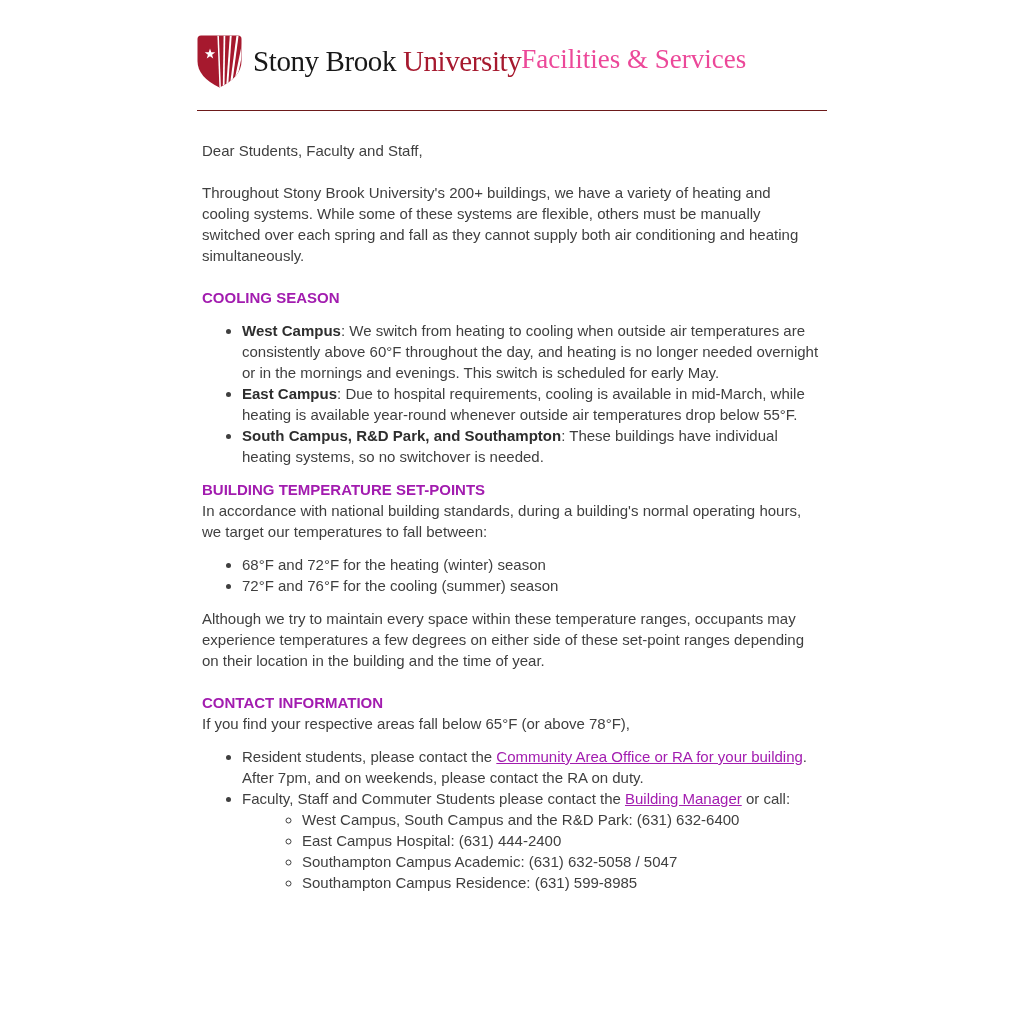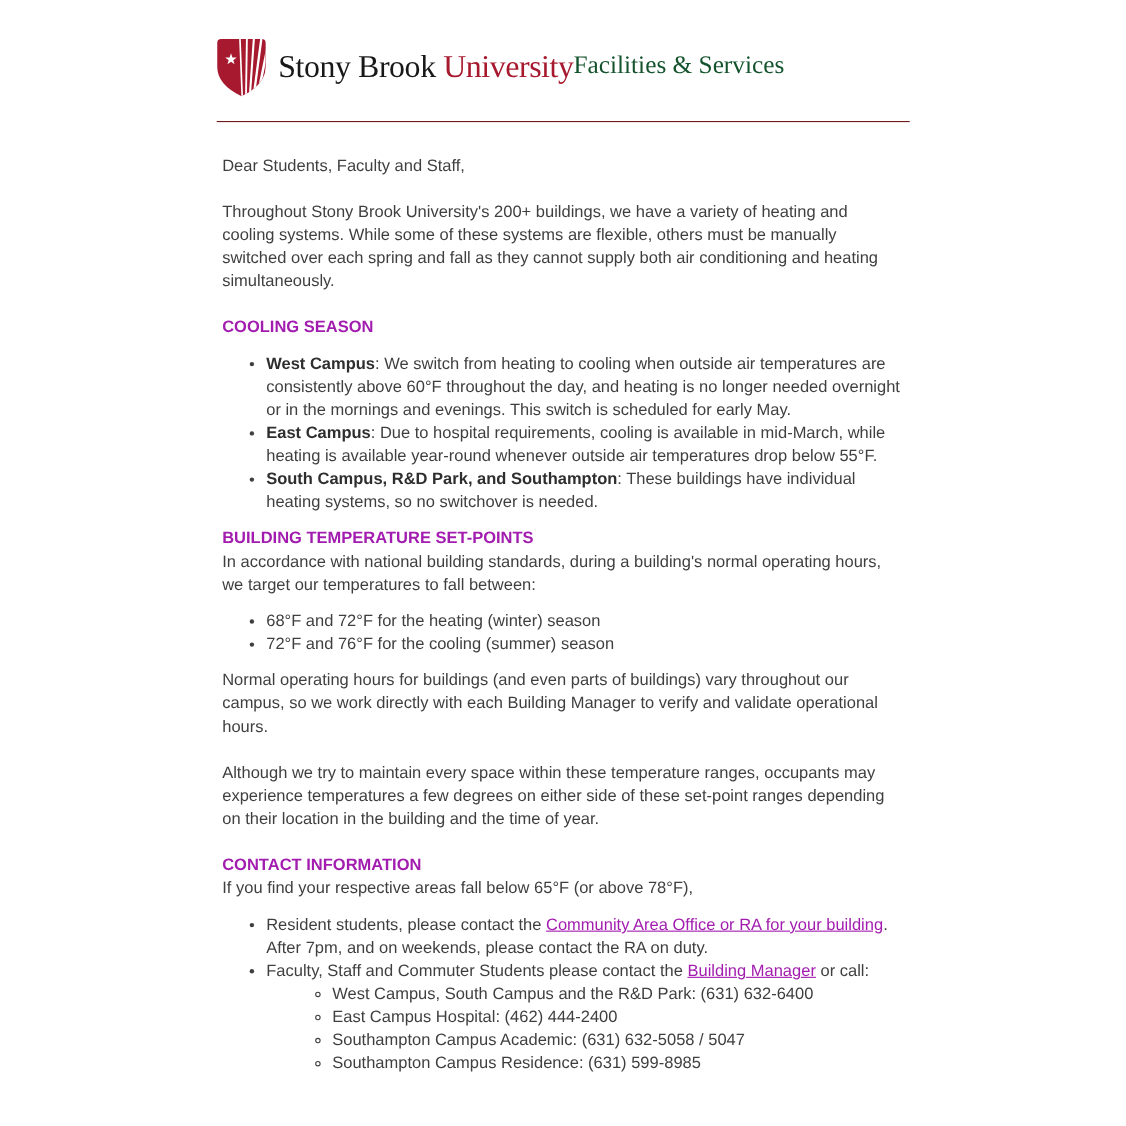--- a/index.html
+++ b/index.html
@@ -32,22 +32,22 @@
   .wordmark {
     font-family: "Liberation Serif", serif;
     font-size: 29px;
     letter-spacing: -0.4px;
     color: #181818;
     white-space: nowrap;
   }
   .wordmark .uni { color: #A6192E; }
   .dept {
     font-family: "Liberation Serif", serif;
-    font-size: 23px;
-    color: #14532d;
+    font-size: 27px;
+    color: #ec4899;
     white-space: nowrap;
     margin-top: -4px;
   }
   .rule {
     border: none;
     border-top: 1px solid #6d1a1a;
     margin: 21px 0 0 0;
     height: 0;
   }
   
@@ -127,31 +127,30 @@
       <li><b class="lead">East Campus</b><span>: Due to hospital requirements, cooling is available in mid-March, while heating is available year-round whenever outside air temperatures drop below 55°F.</span></li>
       <li><b class="lead">South Campus, R&amp;D Park, and Southampton</b><span>: These buildings have individual heating systems, so no switchover is needed.</span></li>
     </ul>
 
     <h3 class="sec flush">BUILDING TEMPERATURE SET-POINTS</h3>
     <p class="tight">In accordance with national building standards, during a building's normal operating hours, we target our temperatures to fall between:</p>
     <ul class="l1">
       <li>68°F and 72°F for the heating (winter) season</li>
       <li>72°F and 76°F for the cooling (summer) season</li>
     </ul>
-    <p>Normal operating hours for buildings (and even parts of buildings) vary throughout our campus, so we work directly with each Building Manager to verify and validate operational hours.</p>
     <p>Although we try to maintain every space within these temperature ranges, occupants may experience temperatures a few degrees on either side of these set-point ranges depending on their location in the building and the time of year.</p>
 
     <h3 class="sec flush">CONTACT INFORMATION</h3>
     <p class="tight">If you find your respective areas fall below 65°F (or above 78°F),</p>
     <ul class="l1">
       <li><span>Resident students, please contact the </span><a class="lnk">Community Area Office or RA for your building</a><span>. After 7pm, and on weekends, please contact the RA on duty.</span></li>
       <li><span>Faculty, Staff and Commuter Students please contact the </span><a class="lnk">Building Manager</a><span> or call:</span>
         <ul class="l2">
           <li>West Campus, South Campus and the R&amp;D Park: (631) 632-6400</li>
-          <li>East Campus Hospital: (462) 444-2400</li>
+          <li>East Campus Hospital: (631) 444-2400</li>
           <li>Southampton Campus Academic: (631) 632-5058 / 5047</li>
           <li>Southampton Campus Residence: (631) 599-8985</li>
         </ul>
       </li>
     </ul>
 
   </div>
 </div>
 
 </body></html>

